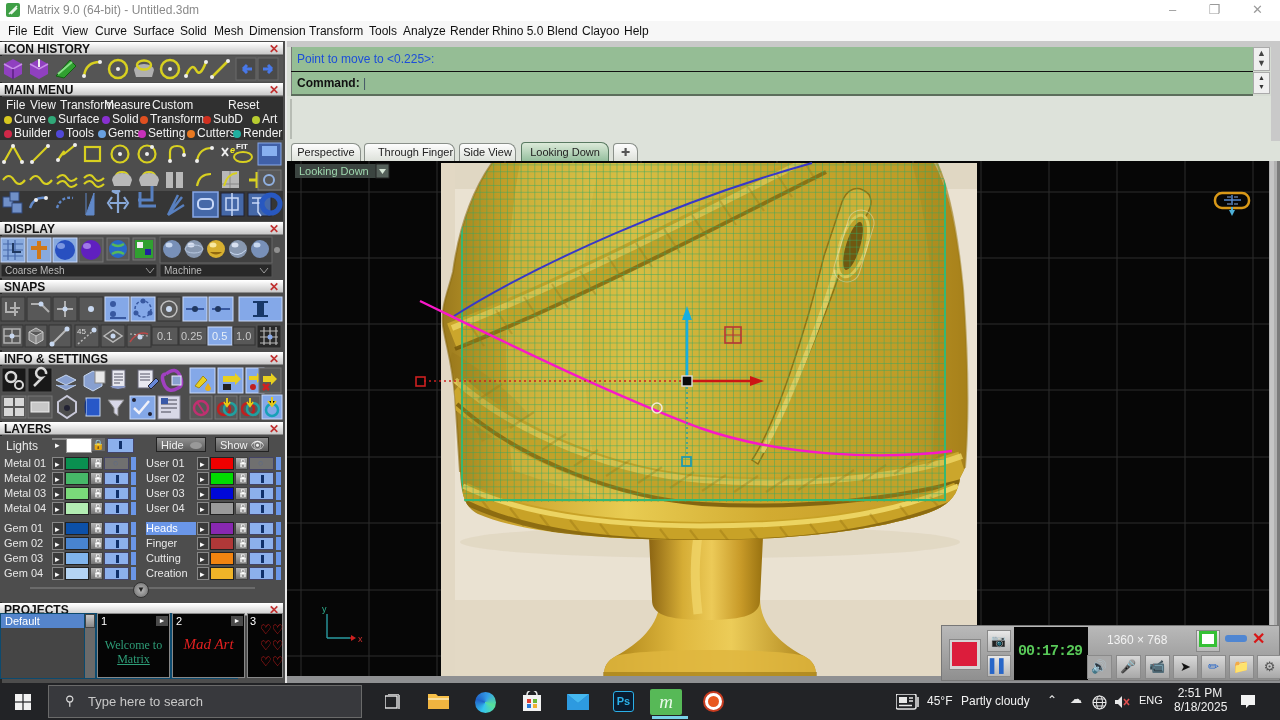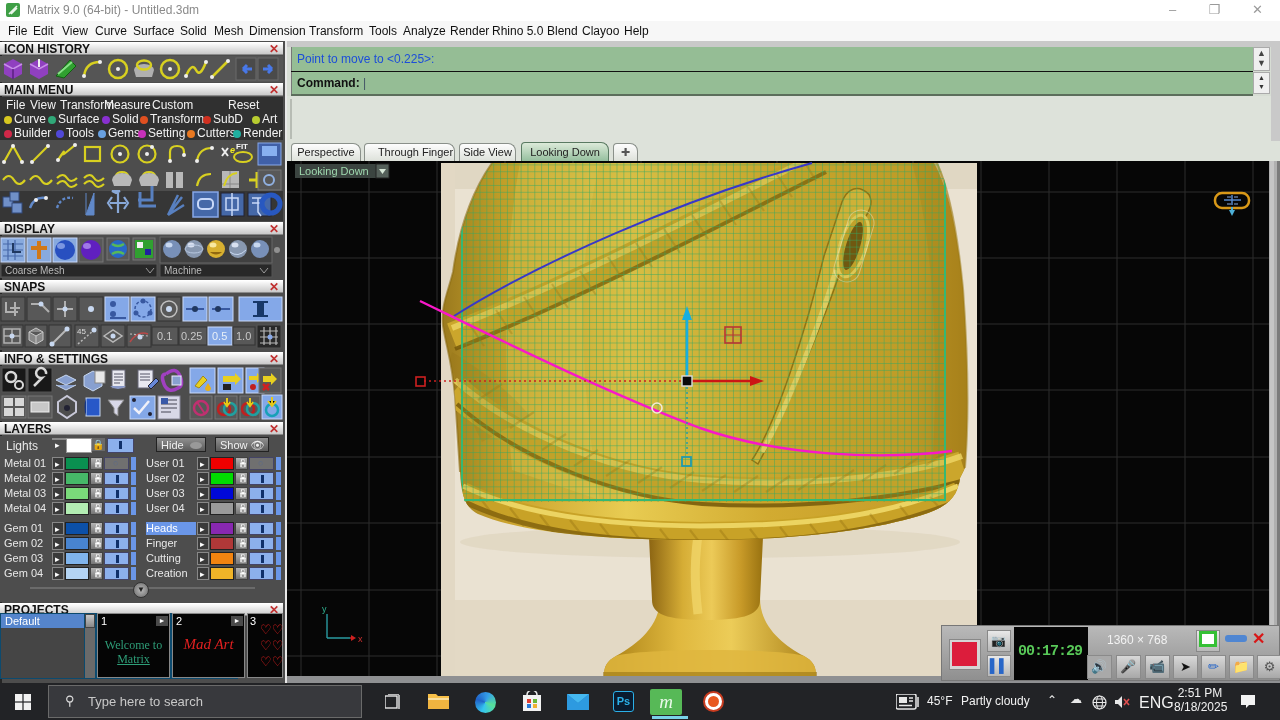--- a/index.html
+++ b/index.html
@@ -831,19 +831,19 @@
     <div class="abs" style="left:1070px;top:9px;color:#e8e8e8;font-size:12px;">☁</div>
     <svg class="abs" style="left:1092px;top:12px;" width="15" height="15" viewBox="0 0 15 15">
       <circle cx="7.5" cy="7.5" r="6.5" fill="none" stroke="#e8e8e8" stroke-width="1.2"></circle>
       <ellipse cx="7.5" cy="7.5" rx="3" ry="6.5" fill="none" stroke="#e8e8e8" stroke-width="1"></ellipse>
       <path d="M1,7.5 h13 M2,4 h11 M2,11 h11" stroke="#e8e8e8" stroke-width="1"></path>
     </svg>
     <svg class="abs" style="left:1114px;top:12px;" width="17" height="14" viewBox="0 0 17 14">
       <path d="M1,5 h3 l4,-4 v12 l-4,-4 h-3 Z" fill="#e8e8e8"></path>
       <path d="M10,4 l5,6 M15,4 l-5,6" stroke="#e05050" stroke-width="1.6"></path>
     </svg>
-    <div class="abs" style="left:1139px;top:11px;color:#f2f2f2;font-size:16px;">ENG</div>
+    <div class="abs" style="left:1139px;top:11px;color:#f2f2f2;font-size:11px;">ENG</div>
     <div class="abs" style="left:1174px;top:3px;width:52px;color:#f2f2f2;font-size:12px;text-align:center;">2:51 PM<br>8/18/2025</div>
     <svg class="abs" style="left:1240px;top:11px;" width="16" height="15" viewBox="0 0 16 15">
       <path d="M1,1 h14 v10 h-6 l-3,3 v-3 h-5 Z" fill="#f2f2f2"></path>
     </svg>
   </div>
 </div>
 
 </body></html>

